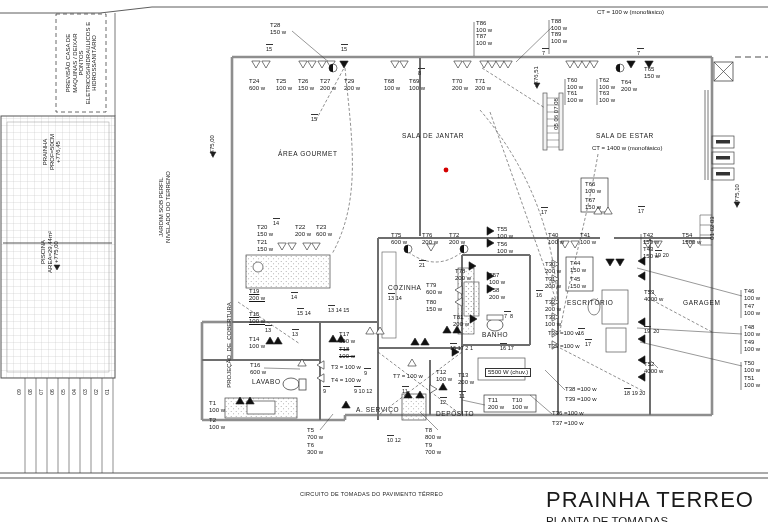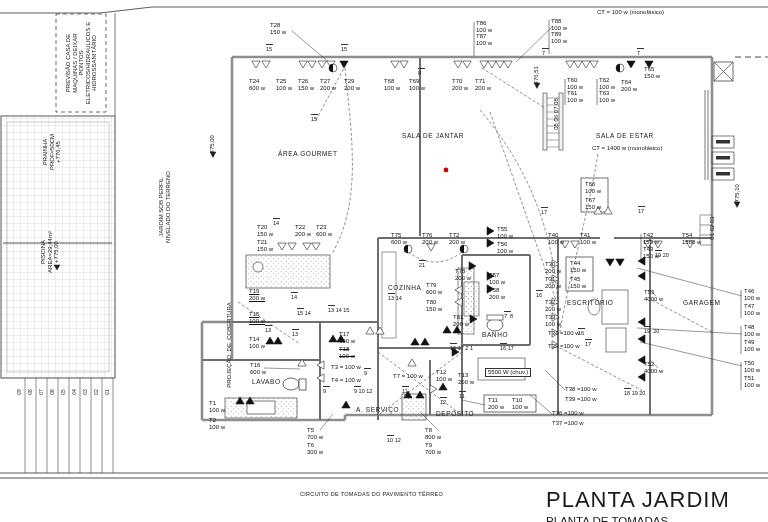--- a/index.html
+++ b/index.html
@@ -517,17 +517,17 @@
       <span class="step rot" style="left: 53px; top: 392px;">06</span>
       <span class="step rot" style="left: 64px; top: 392px;">05</span>
       <span class="step rot" style="left: 75px; top: 392px;">04</span>
       <span class="step rot" style="left: 86px; top: 392px;">03</span>
       <span class="step rot" style="left: 97px; top: 392px;">02</span>
       <span class="step rot" style="left: 108px; top: 392px;">01</span>
     </div>
 
 <div id="caption">CIRCUITO DE TOMADAS DO PAVIMENTO TÉRREO</div>
 <div id="titleblock">
-  <div id="title-main">PLANTA JARDIM</div>
+  <div id="title-main">PRAINHA TERREO</div>
   <div id="title-sub">PLANTA DE TOMADAS</div>
 </div>
 
 </div>
 
 </body></html>

